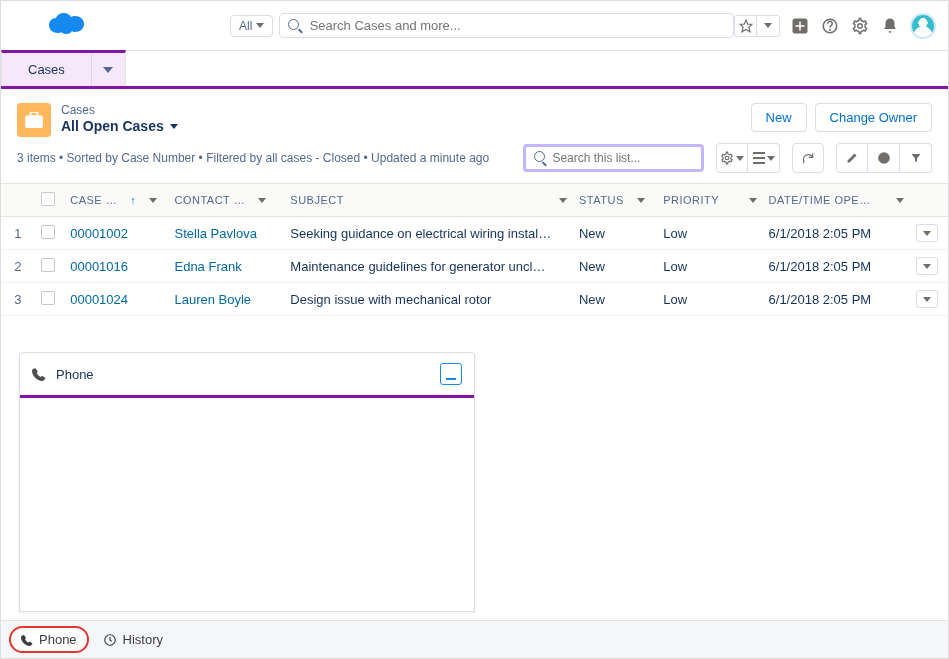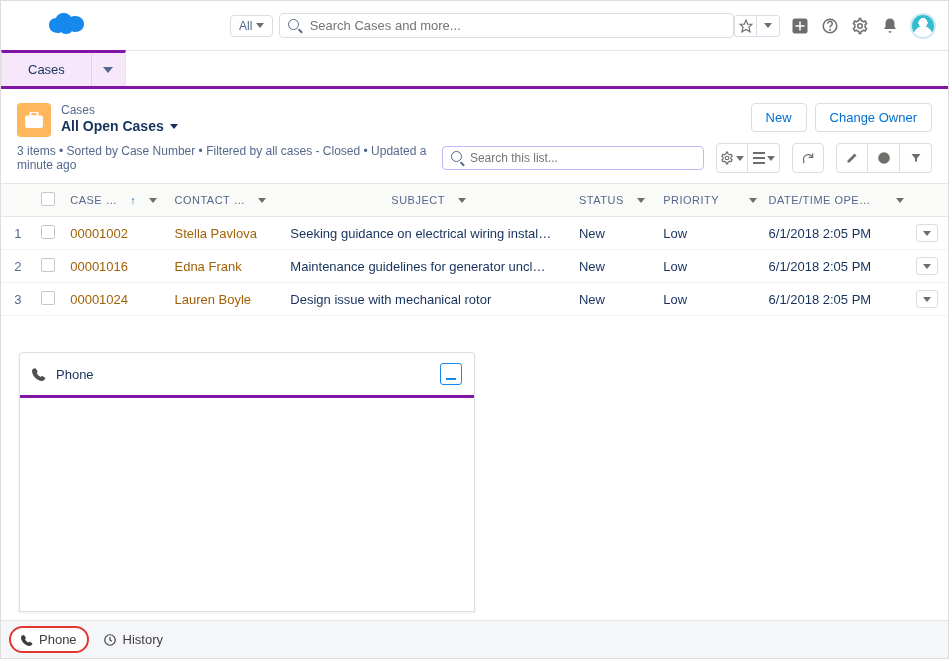--- a/index.html
+++ b/index.html
@@ -1,17 +1,17 @@
 <!DOCTYPE html>
 <html><head>
 <meta charset="utf-8">
 <style>
   * { box-sizing: border-box; margin:0; padding:0; }
   body { font-family: -apple-system, "Salesforce Sans", Arial, sans-serif; font-size:13px; color:#16325c; background:#fff; width:949px; height:659px; overflow:hidden; position:relative; border:1px solid #ddd;}
-  a { color:#a16207; text-decoration:none; }
+  a { color:#0369a1; text-decoration:none; }
   svg { display:block; }
 
   
   .global-header { display:flex; align-items:center; height:50px; padding:0 12px; border-bottom:1px solid #e5e5e5;margin-left:33px;}
   .cloud-logo { width:44px; height:30px; margin-right:140px; color:#1589ee;}
   .search-wrap { display:flex; align-items:center; flex:1; max-width:530px; }
   .search-scope { display:flex; align-items:center; border:1px solid #d8dde6; border-radius:4px; padding:3px 8px; margin-right:6px; font-size:12px; gap:4px; color:#54698d;}
   .search-box { flex:1; display:flex; align-items:center; border:1px solid #d8dde6; border-radius:4px; padding:4px 8px; gap:8px; color:#54698d;}
   .search-box input { border:none; outline:none; width:100%; font-size:13px; color:#16325c; background:transparent;}
   .header-actions { display:flex; align-items:center; gap:10px; margin-left:auto; color:#706e6b;}
@@ -34,21 +34,21 @@
 
   
   .page-header { padding:14px 16px 6px; display:flex; align-items:flex-start; }
   .obj-icon { width:34px; height:34px; background:#ffb75d; border-radius:4px; display:flex; align-items:center; justify-content:center; margin-right:10px;}
   .obj-title small{ font-size:12px; color:#54698d; display:block; margin-bottom:1px;}
   .obj-title h1{ font-size:14px; font-weight:700; display:flex; align-items:center; gap:6px;}
   .hdr-actions { margin-left:auto; display:flex; gap:8px;}
   .btn { border:1px solid #d8dde6; background:#fff; border-radius:4px; padding:6px 14px; font-size:13px; color:#0070d2; cursor:pointer;}
   .meta-row { display:flex; align-items:center; padding:0 16px 10px; gap:12px; }
   .meta-text { font-size:12px; color:#54698d; flex:1;}
-  .list-search { display:flex; align-items:center; border:1px solid #c4b5fd; border-radius:4px; padding:4px 8px; gap:6px; width:262px; color:#54698d;}
+  .list-search { display:flex; align-items:center; border:3px solid #c4b5fd; border-radius:4px; padding:4px 8px; gap:6px; width:181px; color:#54698d;}
   .list-search input{ border:none; outline:none; font-size:12px; width:100%; background:transparent;}
   .ctrl-group { display:flex; }
   .icon-btn { width:32px; height:30px; border:1px solid #d8dde6; background:#fff; display:flex; align-items:center; justify-content:center; color:#706e6b; cursor:pointer;}
   .ctrl-group .icon-btn + .icon-btn { border-left:none;}
   .ctrl-group .icon-btn:first-child{ border-radius:4px 0 0 4px;}
   .ctrl-group .icon-btn:last-child{ border-radius:0 4px 4px 0;}
   .icon-btn.solo{ border-radius:4px; }
 
   
   .table { width:100%; border-collapse:collapse; }
@@ -226,21 +226,21 @@
             <span class="caret-down"></span>
           </div>
         </th>
       <th style="width:110px">
           <div class="th-inner">
             <span>CONTACT …</span>
             <span class="caret-down"></span>
           </div>
         </th>
       <th style="width:274px">
-          <div class="th-inner" style="justify-content:center">
+          <div class="th-inner" style="justify-content:space-between">
             <span>SUBJECT</span>
             <span class="caret-down"></span>
           </div>
         </th>
       <th style="width:80px">
           <div class="th-inner">
             <span>STATUS</span>
             <span class="caret-down"></span>
           </div>
         </th>

